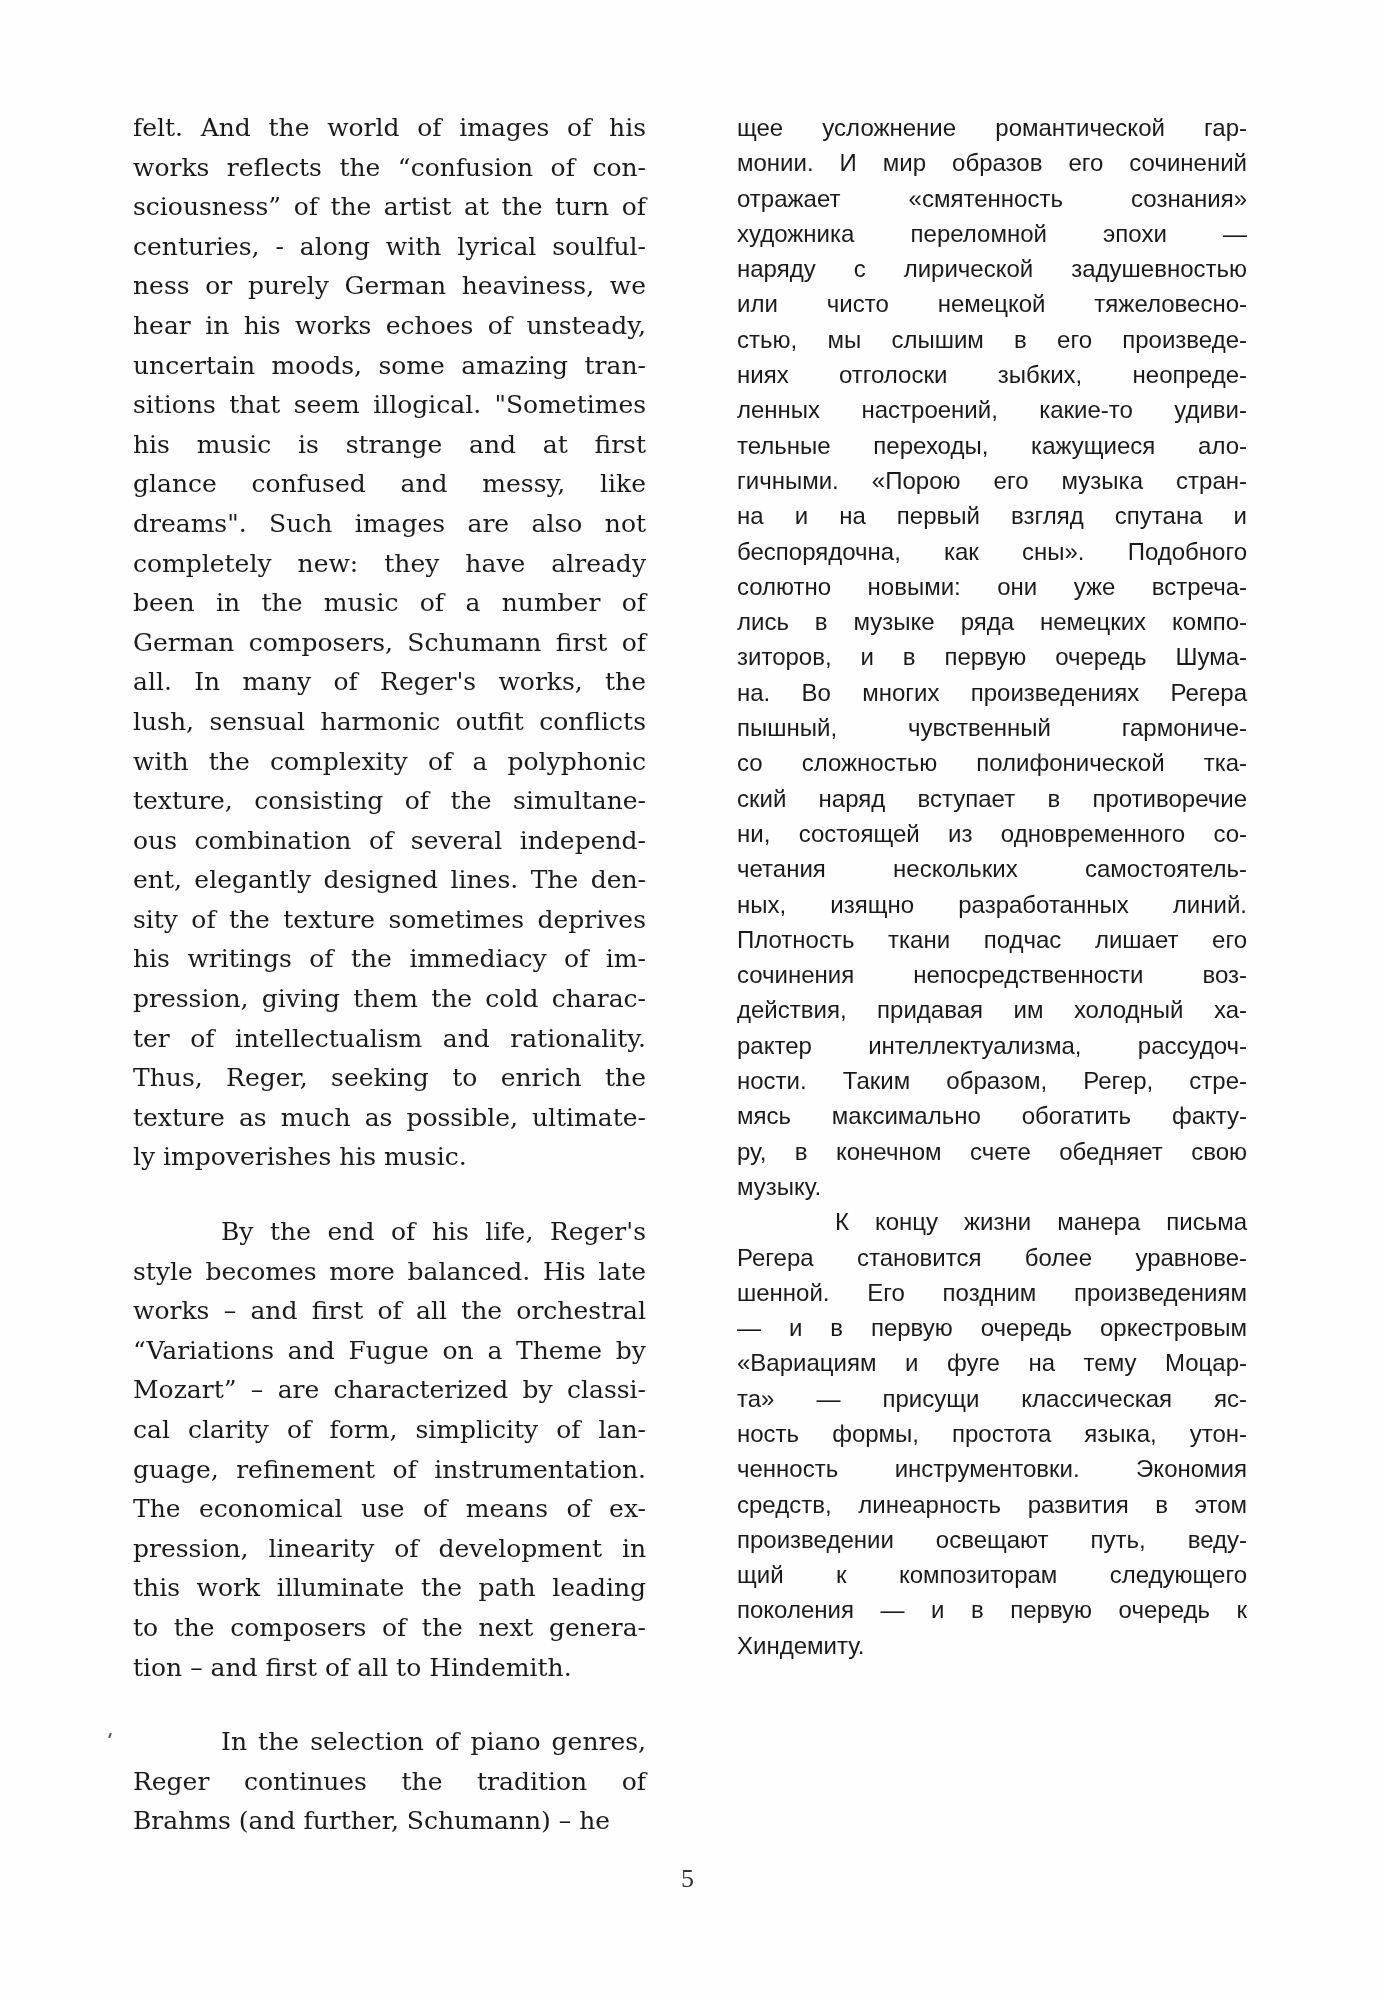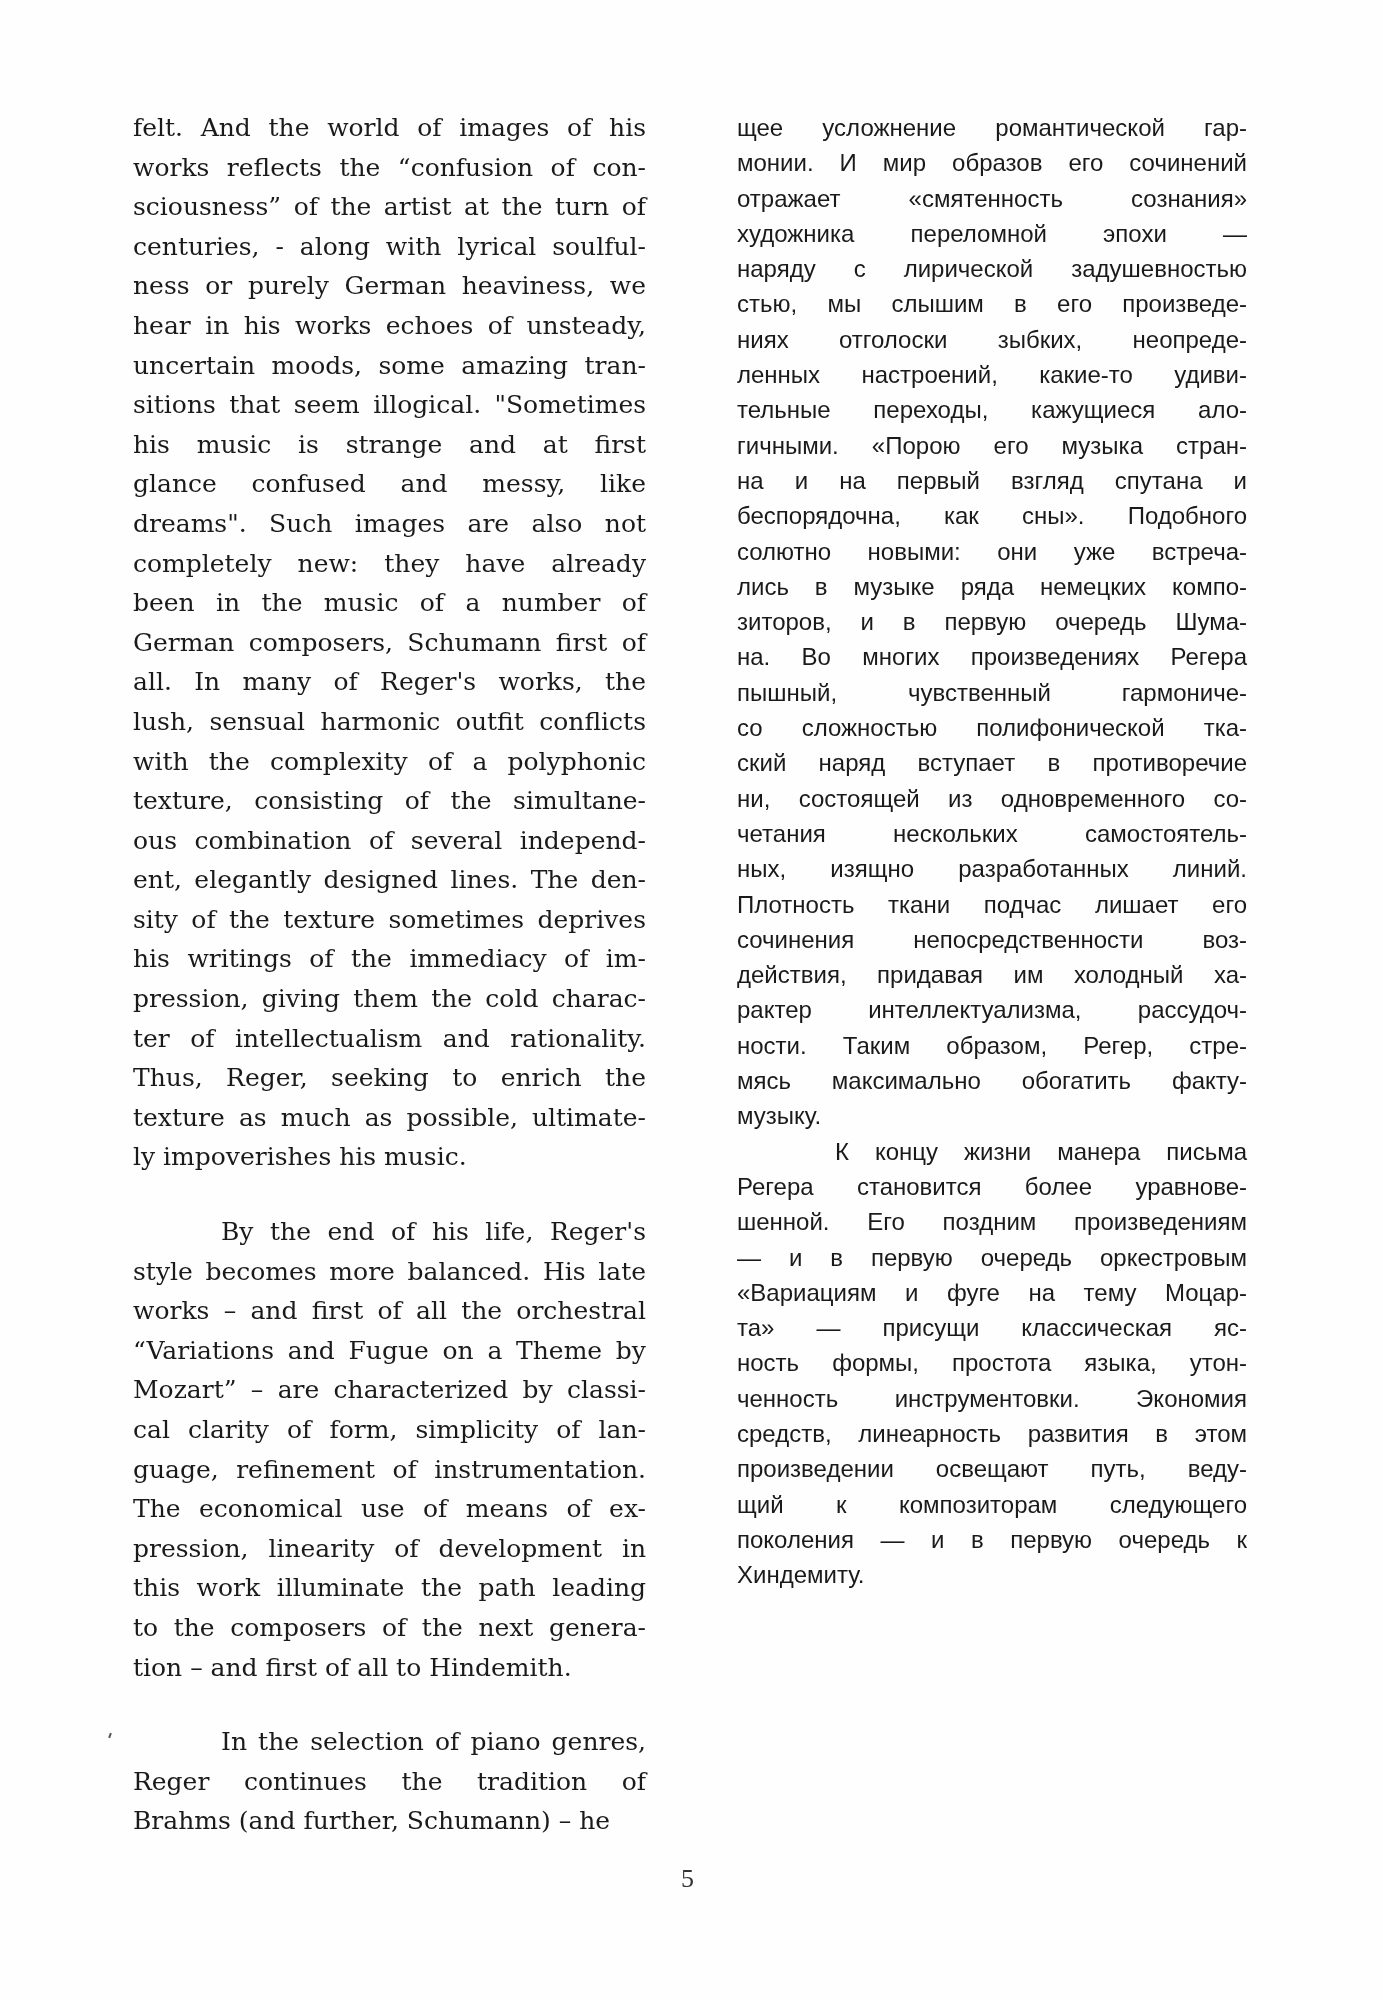--- a/index.html
+++ b/index.html
@@ -76,20 +76,21 @@
       </div>
   </div>
 
   <div class="col col-right">
     <div class="para">
         <span class="line">щее усложнение романтической гар-</span>
         <span class="line">монии. И мир образов его сочинений</span>
         <span class="line">отражает «смятенность сознания»</span>
         <span class="line">художника переломной эпохи —</span>
         <span class="line">наряду с лирической задушевностью</span>
+        <span class="line">или чисто немецкой тяжеловесно-</span>
         <span class="line">стью, мы слышим в его произведе-</span>
         <span class="line">ниях отголоски зыбких, неопреде-</span>
         <span class="line">ленных настроений, какие-то удиви-</span>
         <span class="line">тельные переходы, кажущиеся ало-</span>
         <span class="line">гичными. «Порою его музыка стран-</span>
         <span class="line">на и на первый взгляд спутана и</span>
         <span class="line">беспорядочна, как сны». Подобного</span>
         <span class="line">солютно новыми: они уже встреча-</span>
         <span class="line">лись в музыке ряда немецких компо-</span>
         <span class="line">зиторов, и в первую очередь Шума-</span>
@@ -99,20 +100,21 @@
         <span class="line">ский наряд вступает в противоречие</span>
         <span class="line">ни, состоящей из одновременного со-</span>
         <span class="line">четания нескольких самостоятель-</span>
         <span class="line">ных, изящно разработанных линий.</span>
         <span class="line">Плотность ткани подчас лишает его</span>
         <span class="line">сочинения непосредственности воз-</span>
         <span class="line">действия, придавая им холодный ха-</span>
         <span class="line">рактер интеллектуализма, рассудоч-</span>
         <span class="line">ности. Таким образом, Регер, стре-</span>
         <span class="line">мясь максимально обогатить факту-</span>
+        <span class="line">ру, в конечном счете обедняет свою</span>
         <span class="line last">музыку.</span>
       </div>
     <div class="para">
         <span class="line indent">К концу жизни манера письма</span>
         <span class="line">Регера становится более уравнове-</span>
         <span class="line">шенной. Его поздним произведениям</span>
         <span class="line">— и в первую очередь оркестровым</span>
         <span class="line">«Вариациям и фуге на тему Моцар-</span>
         <span class="line">та» — присущи классическая яс-</span>
         <span class="line">ность формы, простота языка, утон-</span>

